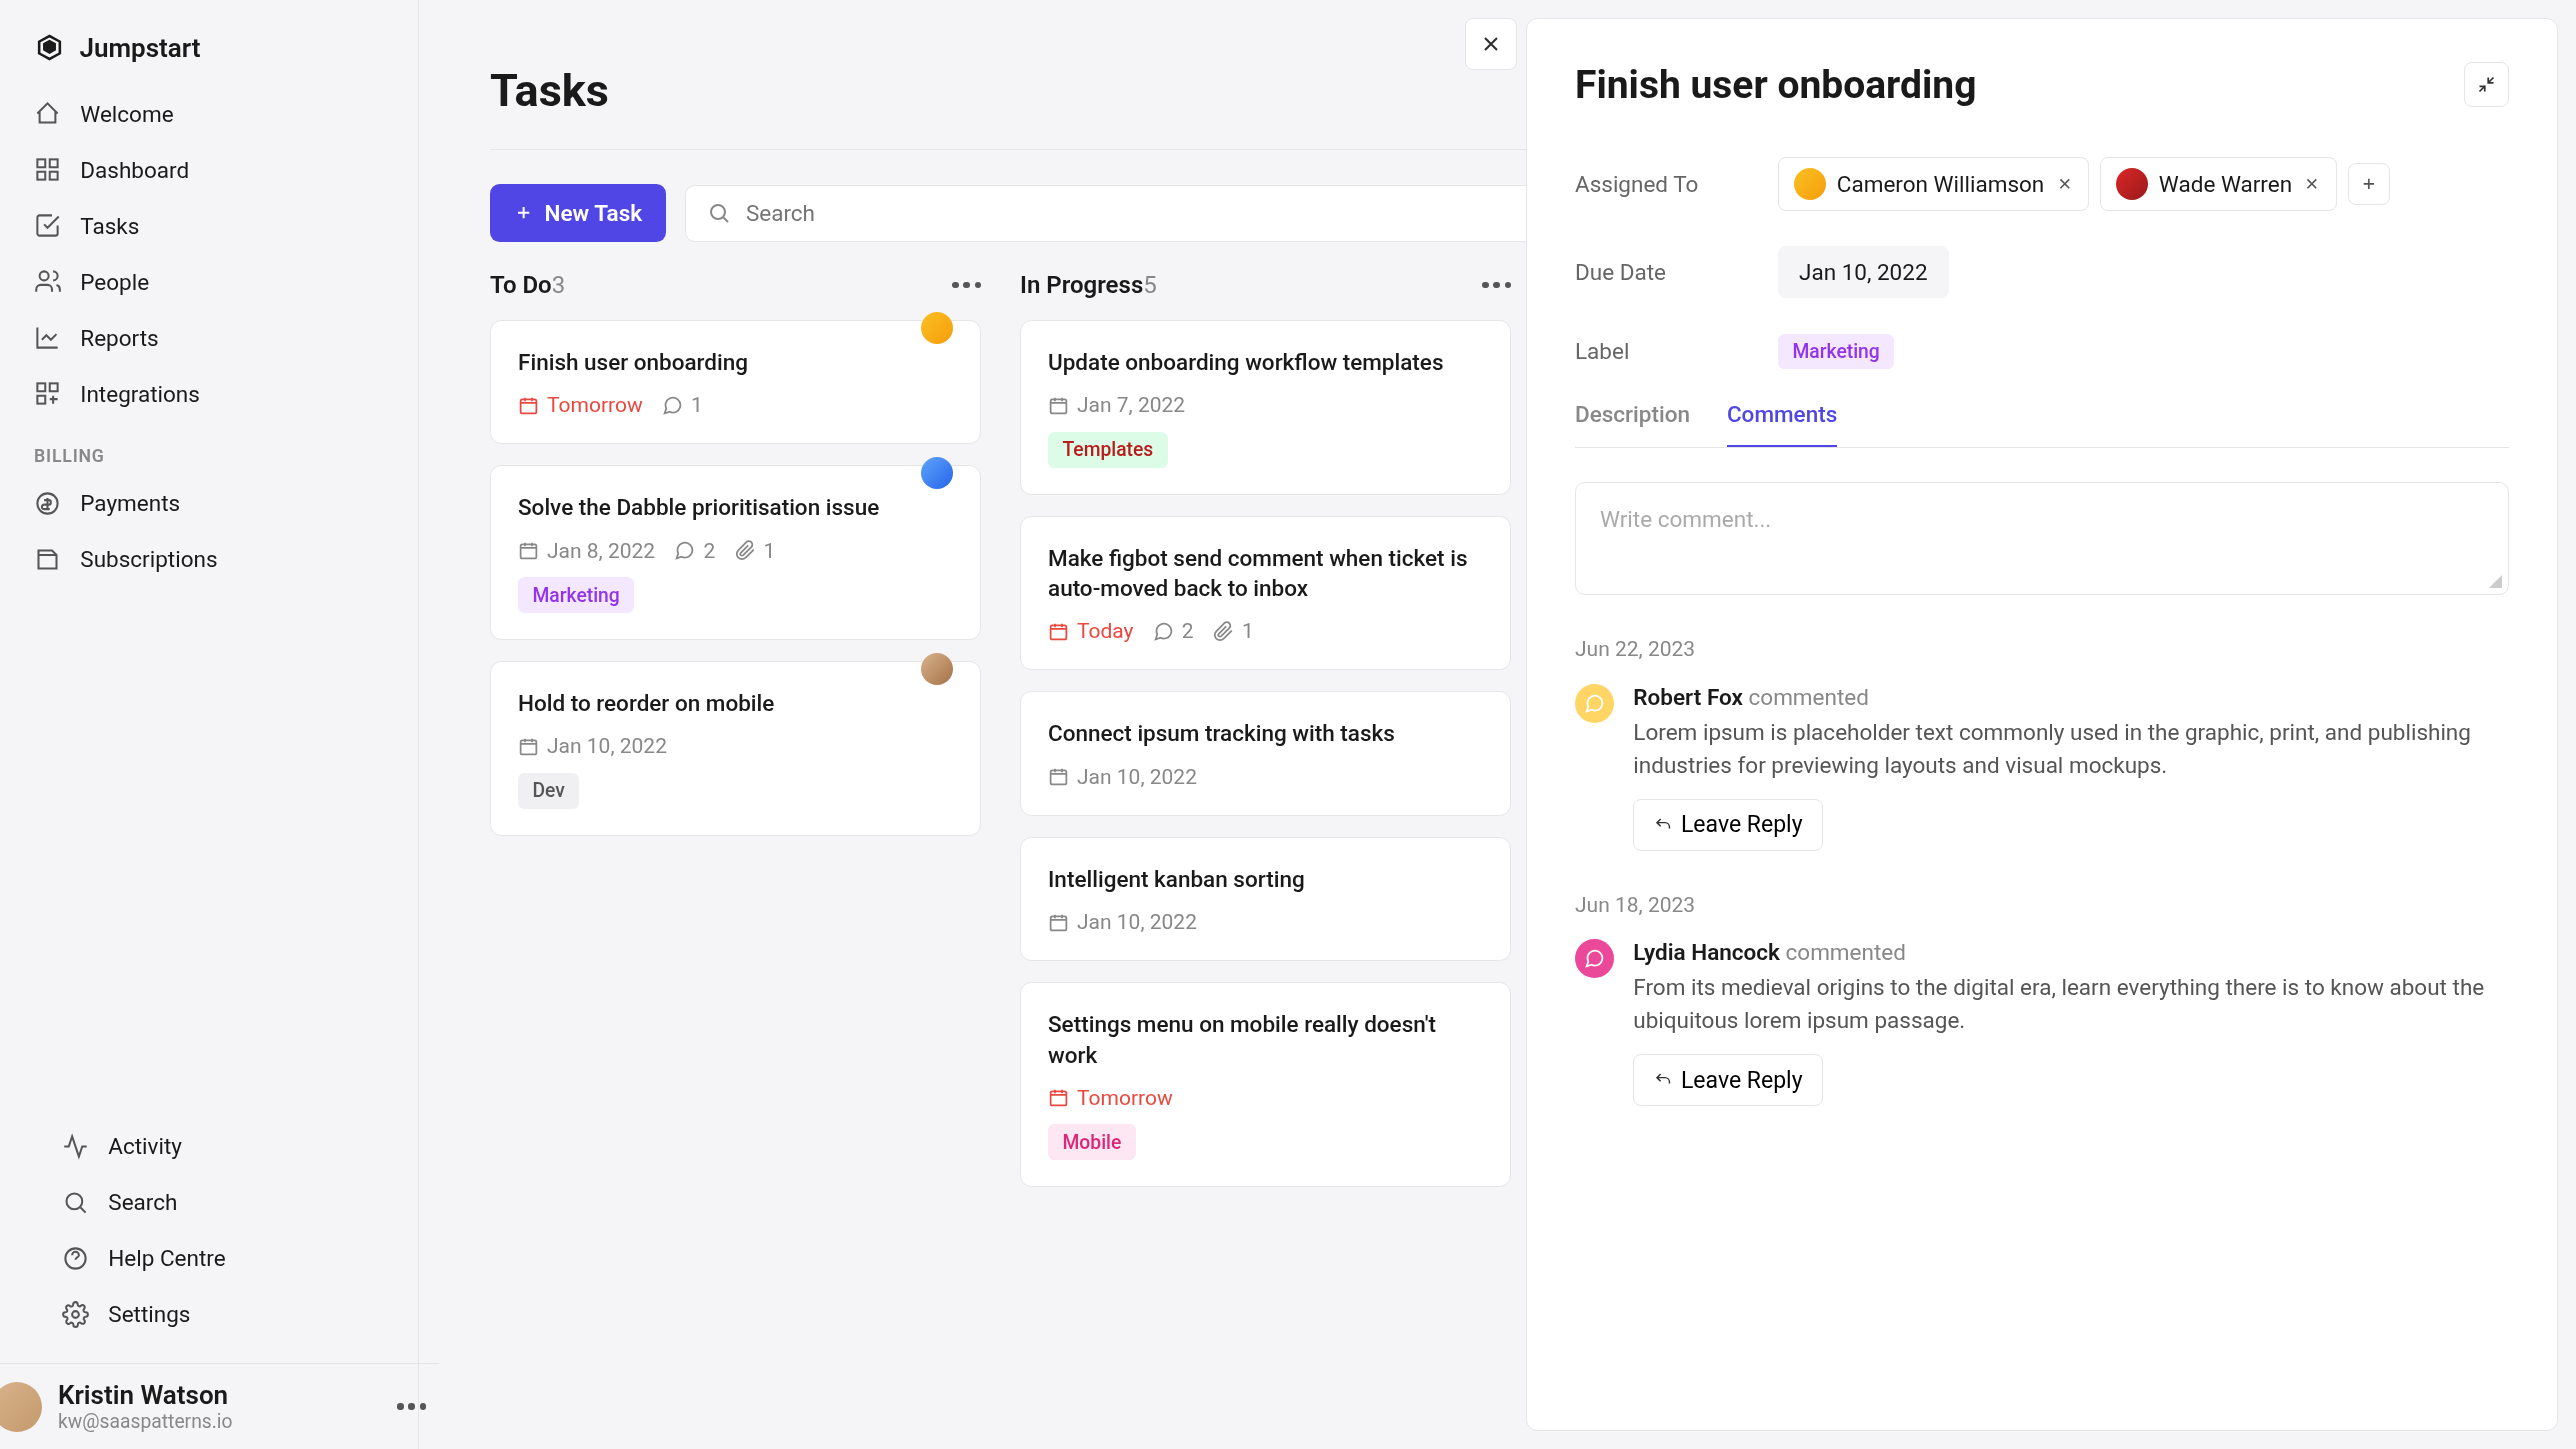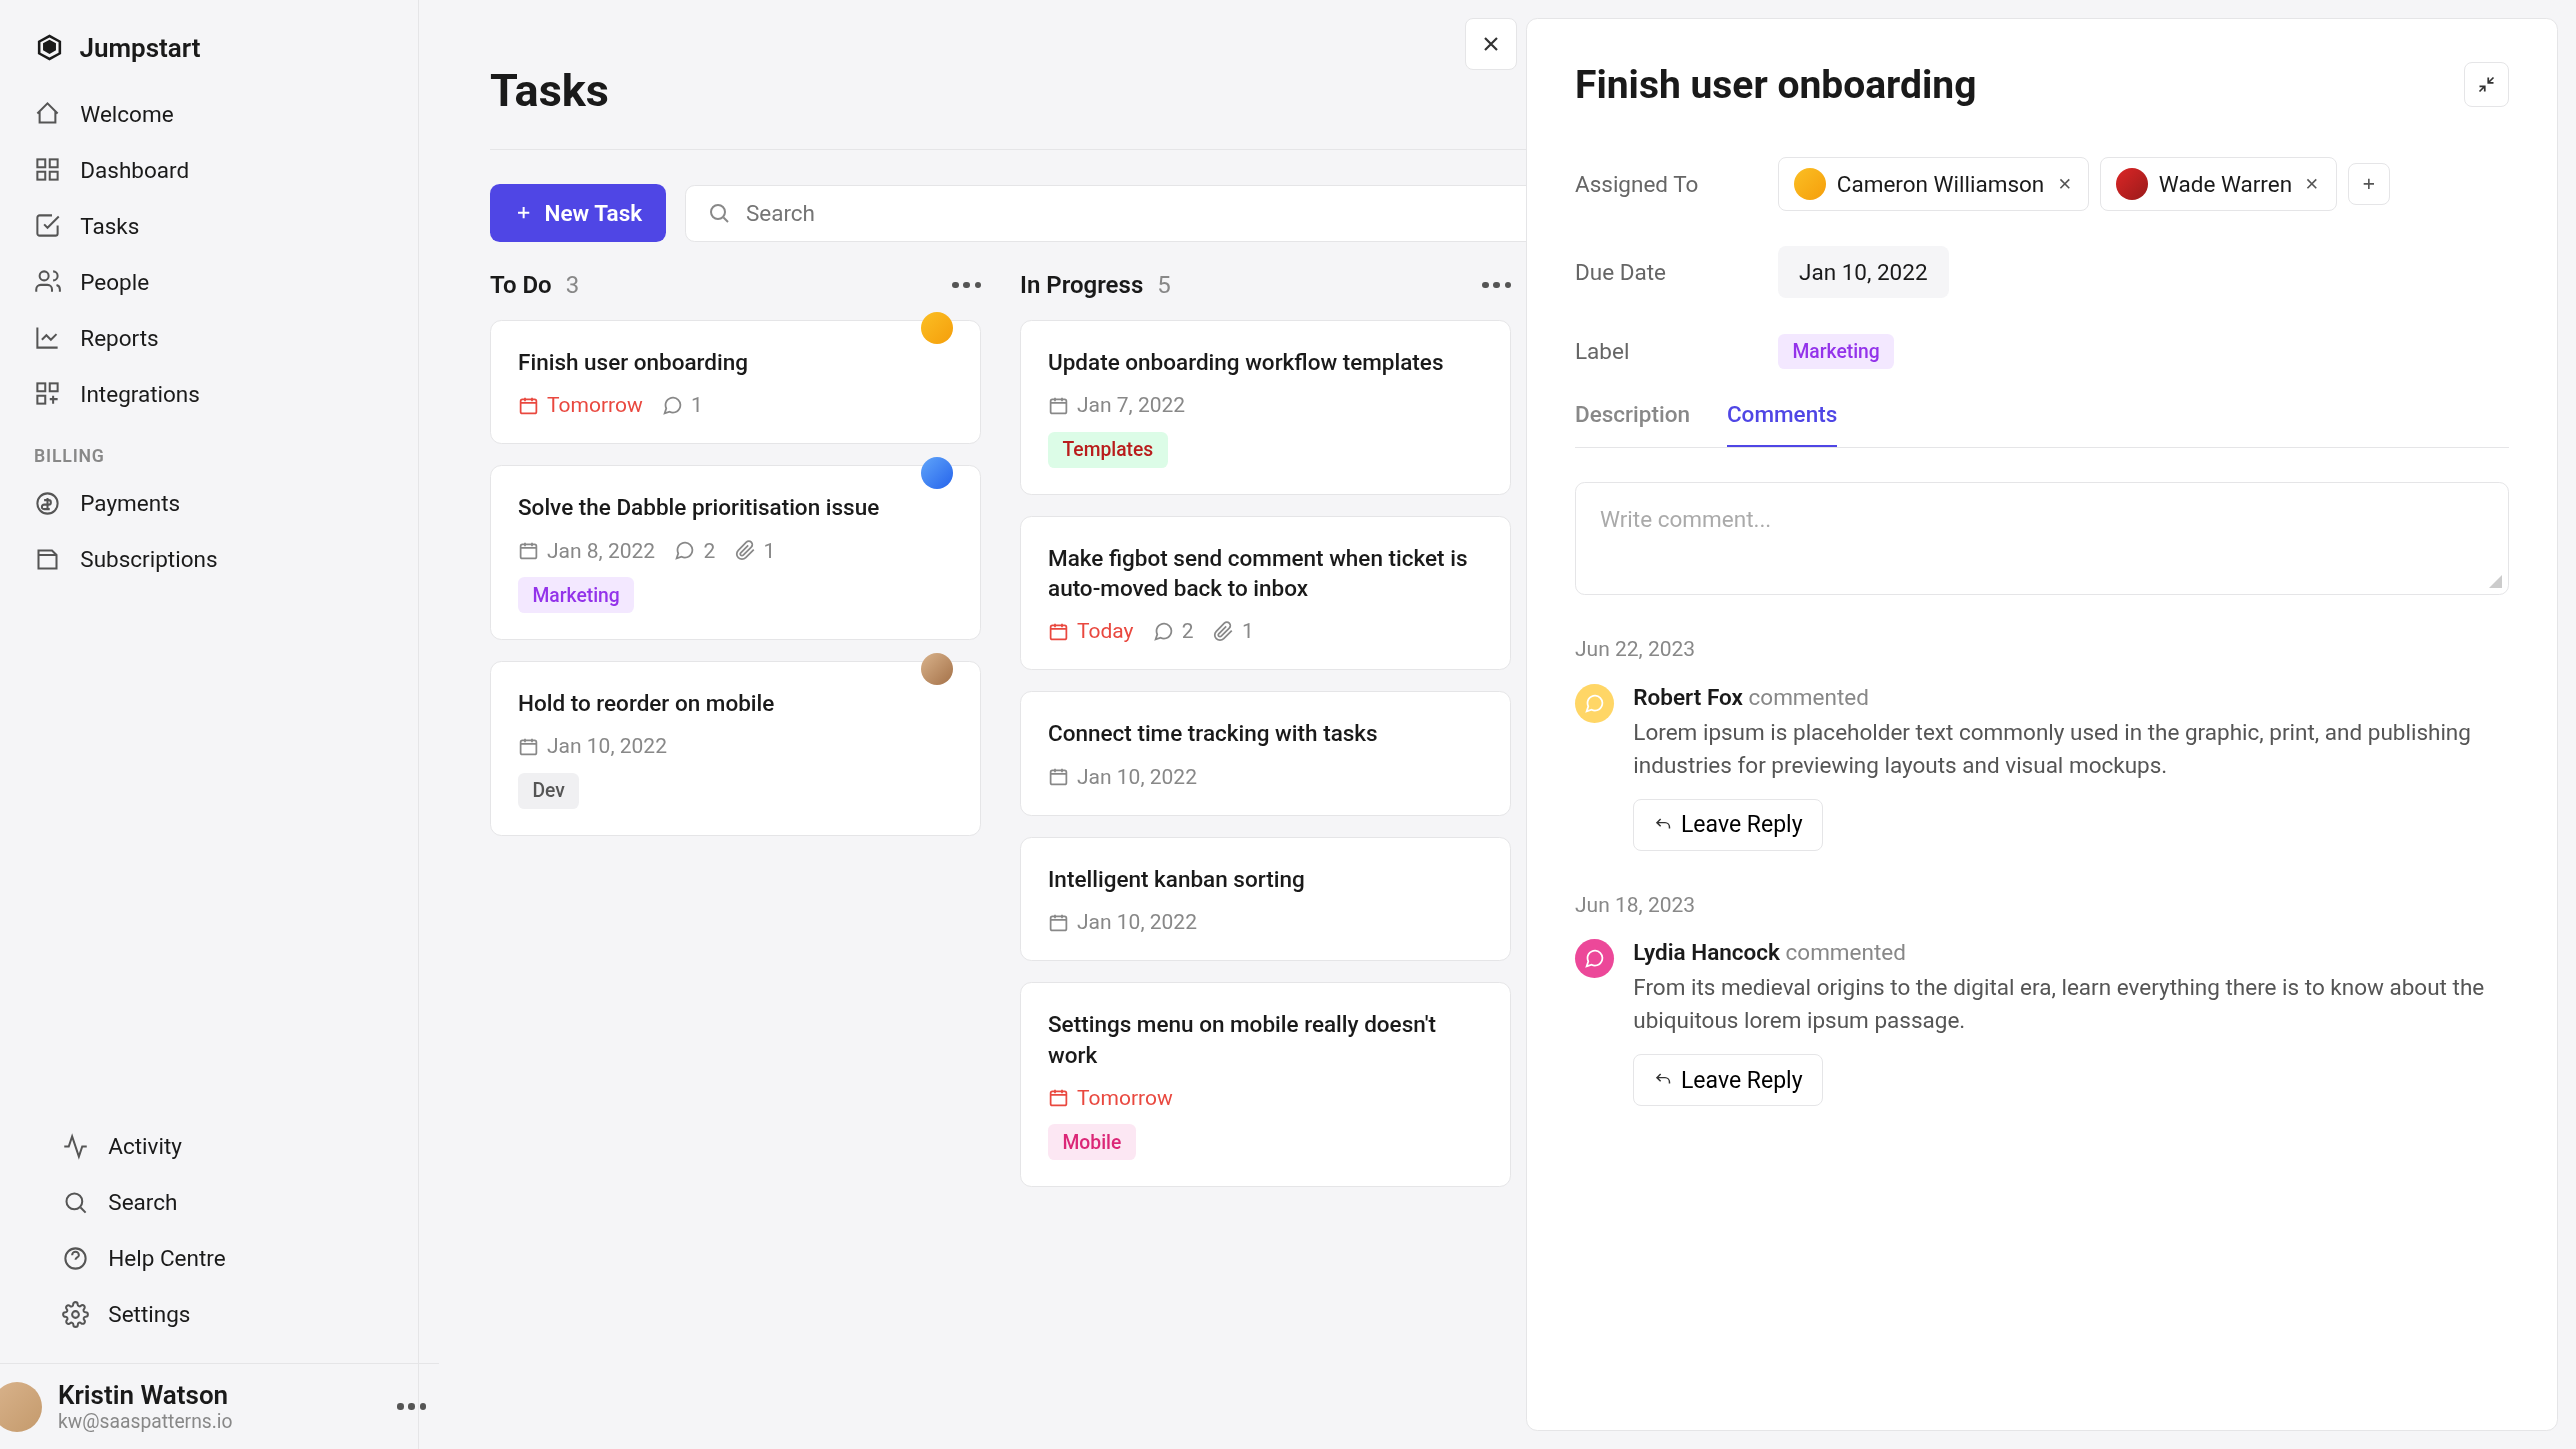--- a/index.html
+++ b/index.html
@@ -26,21 +26,21 @@
 .main { flex: 1; padding: 64px 71px 0; overflow: hidden; min-width: 0; }
 .page-title { font-size: 45px; font-weight: 700; margin-bottom: 32px; }
 .toolbar { display: flex; gap: 19.3px; align-items: center; border-top: 0.8px solid #e5e5e7; padding-top: 34px; margin-bottom: 29px; }
 .btn-new { display: flex; align-items: center; gap: 11.3px; background: #4f46e5; color: #fff; font-size: 22.5px; font-weight: 600; padding: 16px 24px; border-radius: 9.7px; border: none; cursor: pointer; }
 .search-box { flex: 1; display: flex; align-items: center; gap: 14.5px; background: #fff; border: 0.8px solid #e5e5e7; border-radius: 9.7px; padding: 14.5px 21px; min-width: 0; }
 .search-box input { border: none; outline: none; font-size: 22.5px; flex: 1; color: #1a1a1a; }
 .search-box svg { width: 24px; height: 24px; stroke: #888; }
 
 .board { display: flex; gap: 39px; overflow-x: hidden; }
 .column { width: 491px; flex-shrink: 0; }
-.col-head { display: flex; align-items: center; gap: 14px; margin-bottom: 21px; }
+.col-head { display: flex; align-items: center; gap: 0; margin-bottom: 21px; }
 .col-title { font-size: 24px; font-weight: 600; }
 .col-count { font-size: 24px; color: #888; }
 .col-menu { margin-left: auto; }
 
 .card { background: #fff; border: 0.8px solid #e5e5e7; border-radius: 11.3px; padding: 26px 27px; margin-bottom: 21px; cursor: pointer; }
 .card-title { font-size: 22.5px; font-weight: 500; margin-bottom: 16px; line-height: 1.35; }
 .card-meta { display: flex; align-items: center; gap: 19.3px; }
 .meta-item { display: flex; align-items: center; gap: 8px; font-size: 21px; color: #888; }
 .meta-item.red { color: #e9483f; }
 .meta-item svg { width: 21px; height: 21px; }
@@ -316,21 +316,21 @@
                   <path d="M21 11.5a8.38 8.38 0 01-.9 3.8 8.5 8.5 0 01-7.6 4.7 8.38 8.38 0 01-3.8-.9L3 21l1.9-5.7a8.38 8.38 0 01-.9-3.8 8.5 8.5 0 014.7-7.6 8.38 8.38 0 013.8-.9h.5a8.48 8.48 0 018 8v.5z"></path>
                 </svg>2</span>
           <span class="meta-item"><svg viewBox="0 0 24 24" fill="none" stroke="#888" stroke-width="2">
                   <path d="M21.44 11.05l-9.19 9.19a6 6 0 01-8.49-8.49l9.19-9.19a4 4 0 015.66 5.66l-9.2 9.19a2 2 0 01-2.83-2.83l8.49-8.48"></path>
                 </svg>1</span>
         </div>
 
       </div>
       <div class="card">
 
-        <div class="card-title">Connect time tracking with tasks</div>
+        <div class="card-title">Connect ipsum tracking with tasks</div>
         <div class="card-meta">
           <span class="meta-item "><svg viewBox="0 0 24 24" fill="none" stroke="#888" stroke-width="2">
                   <rect x="3" y="5" width="18" height="16" rx="2"></rect>
                   <path d="M3 9h18M8 3v4M16 3v4"></path>
                 </svg>Jan 10, 2022</span>
 
         </div>
 
       </div>
       <div class="card">

